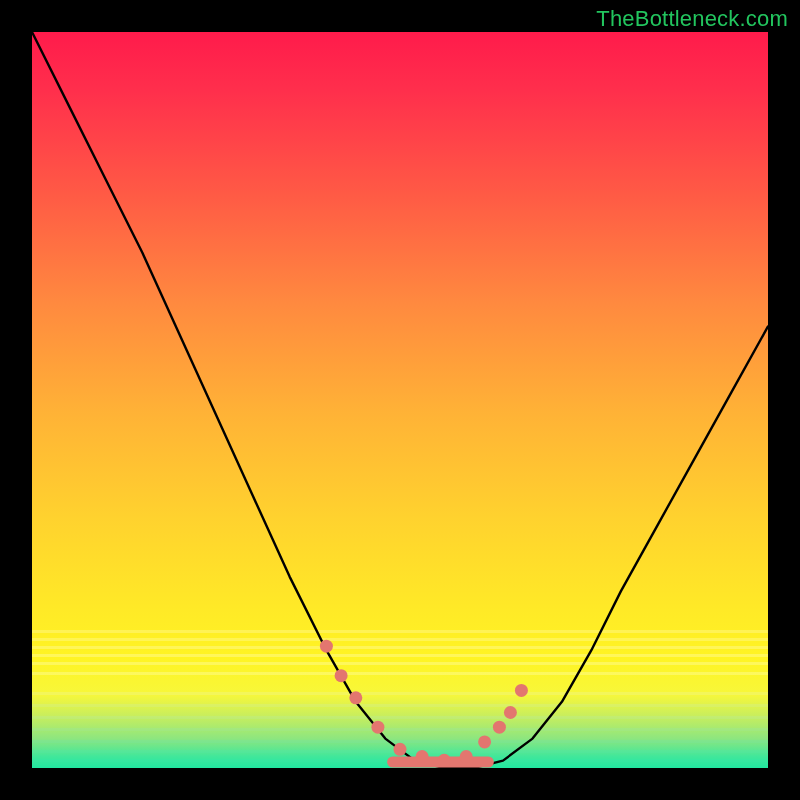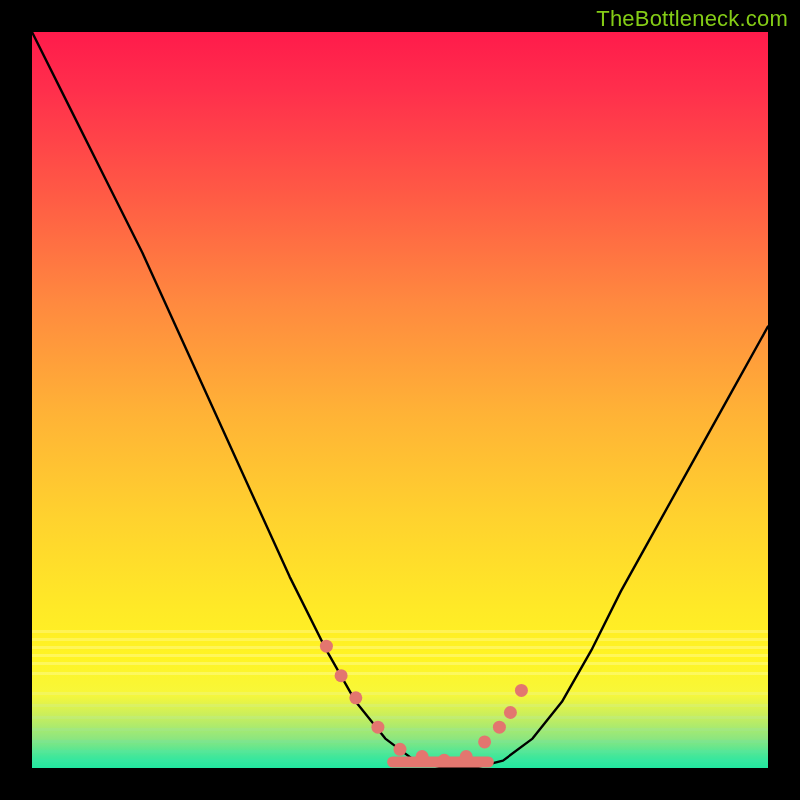--- a/index.html
+++ b/index.html
@@ -45,21 +45,21 @@
   .band {
     position: absolute;
     left: 0;
     width: 100%;
     height: 2.5px;
   }
   .watermark {
     position: absolute;
     top: 6px;
     right: 12px;
-    color: #84cc16;
+    color: #22c55e;
     font-size: 22px;
     font-weight: 400;
     letter-spacing: 0.2px;
     user-select: none;
   }
   svg.curve {
     position: absolute;
     left: 0;
     top: 0;
     width: 736px;

